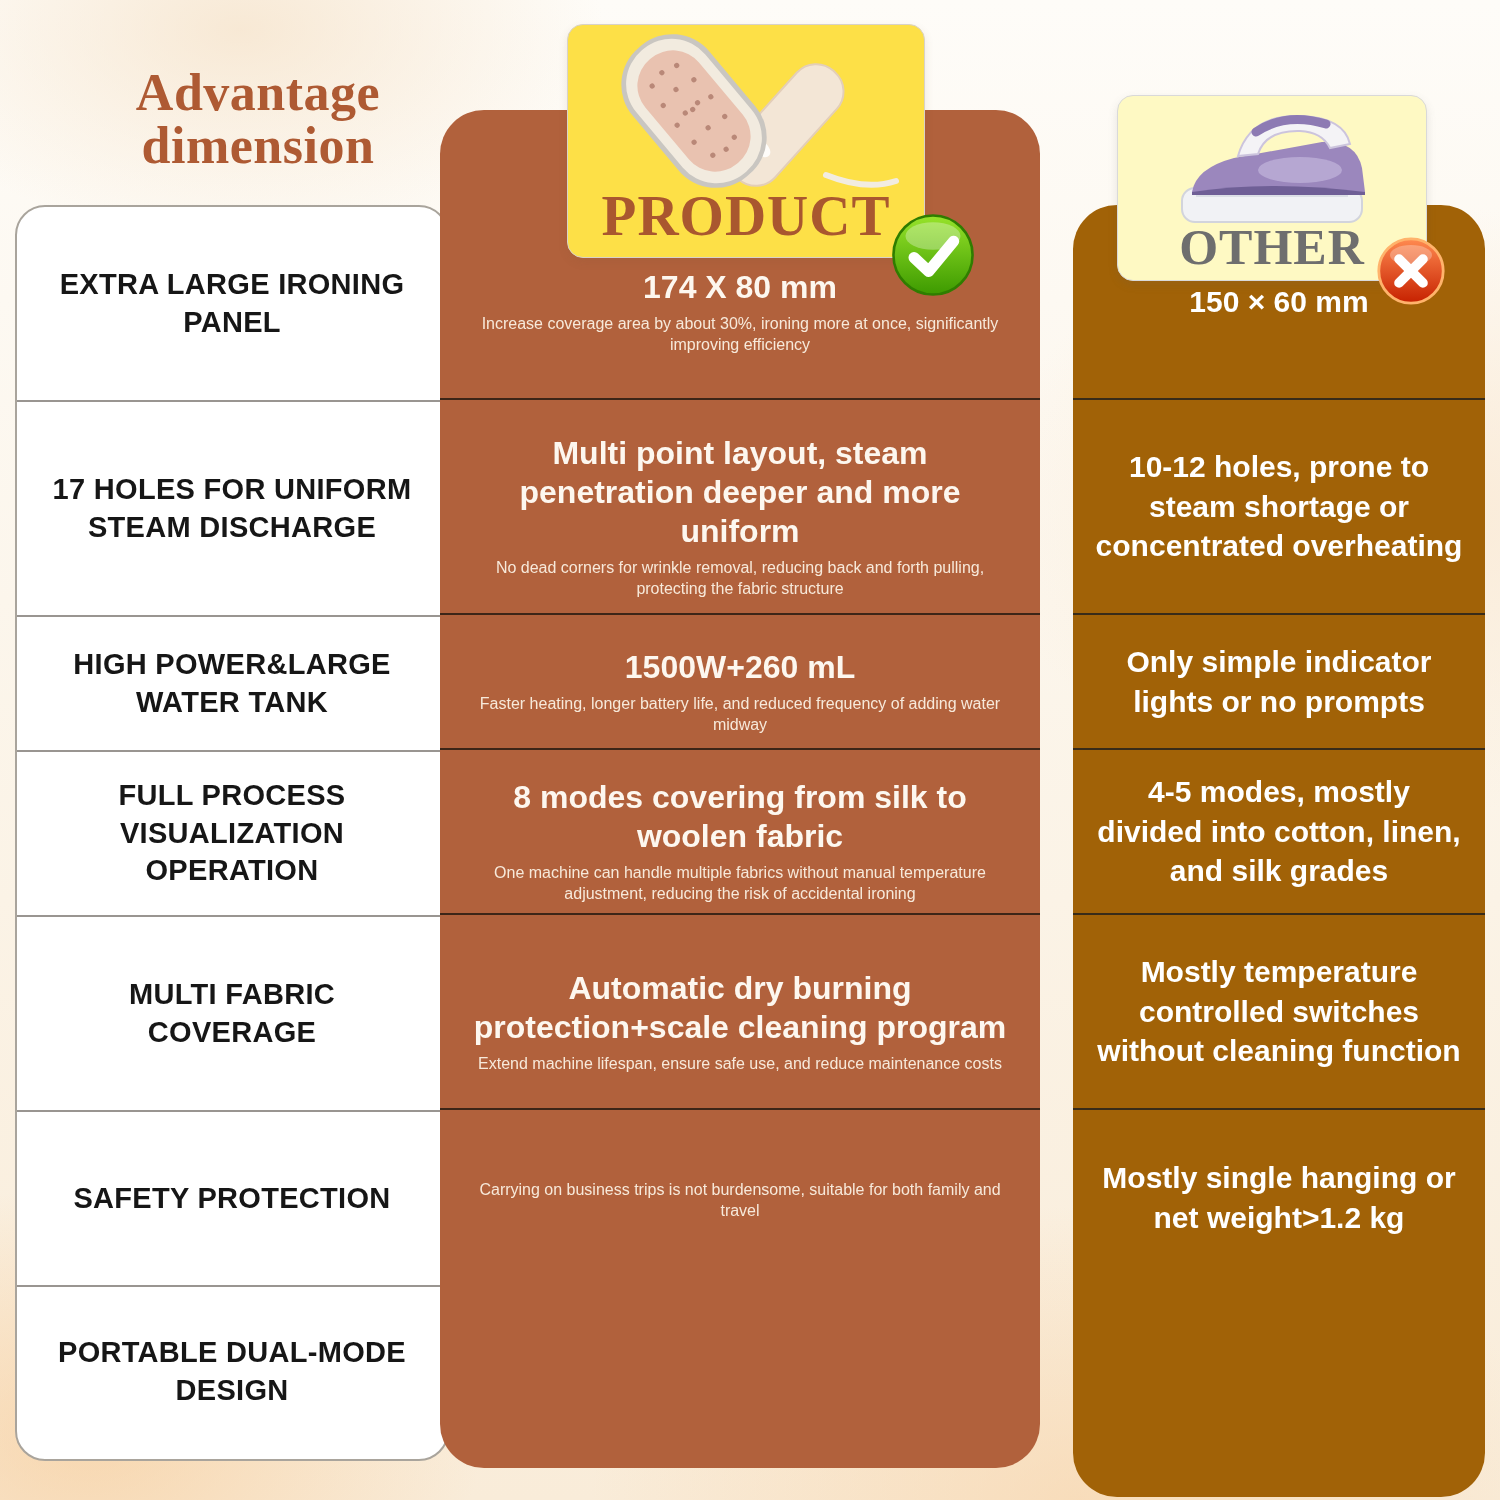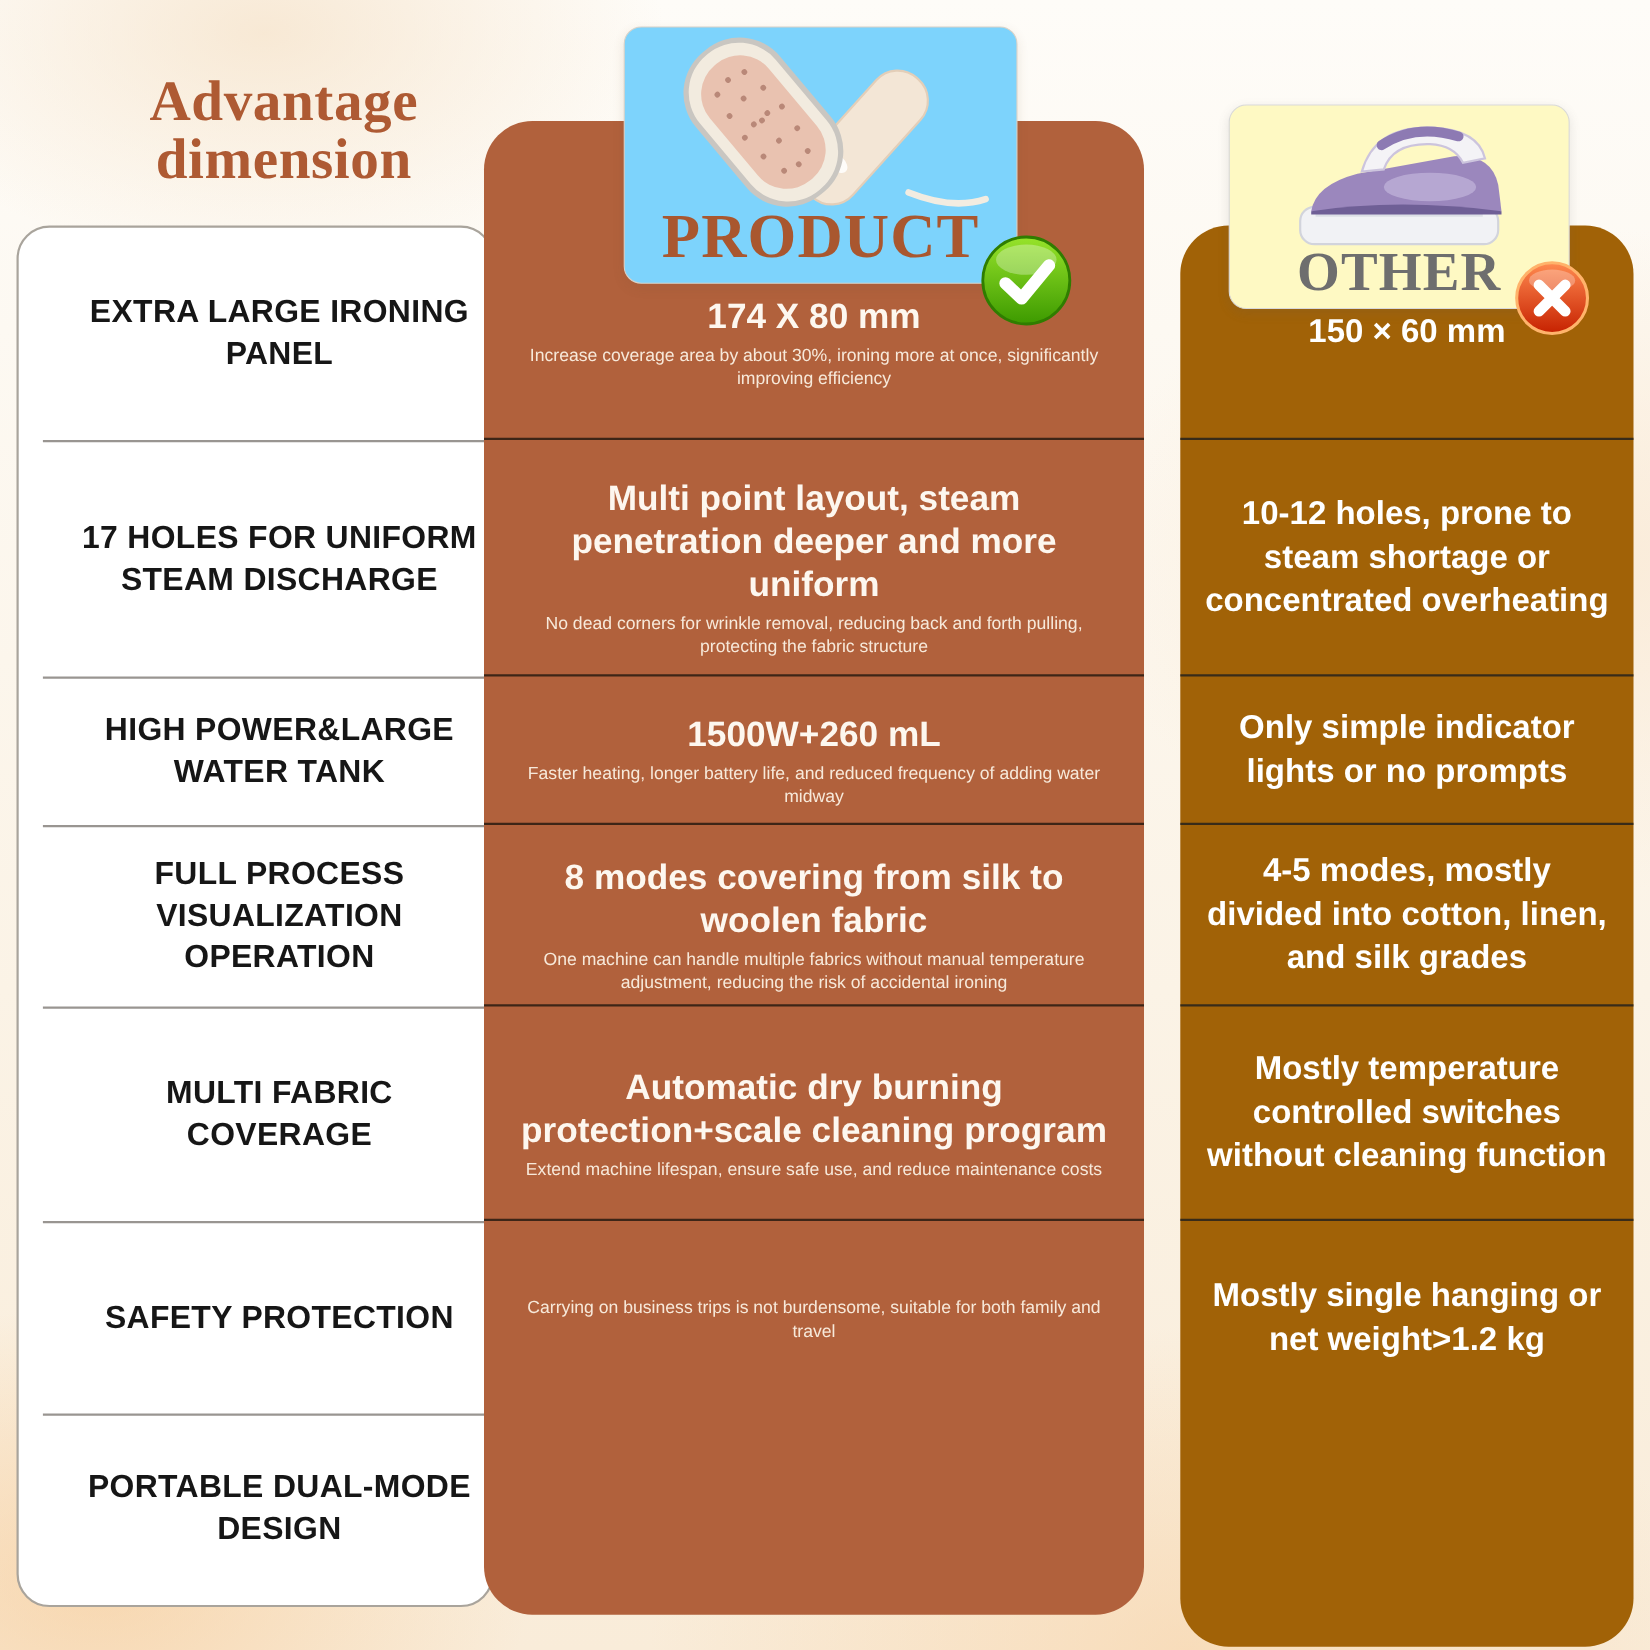--- a/index.html
+++ b/index.html
@@ -25,38 +25,38 @@
   }
   .brown-col{
     position:absolute;left:440px;top:110px;width:600px;height:1358px;
     background:#b1613c;border-radius:44px;z-index:2;
   }
   .gray-col{
     position:absolute;left:1073px;top:205px;width:412px;height:1292px;
     background:#a16207;border-radius:44px;z-index:1;
   }
   .rows{display:grid;grid-template-rows:195px 215px 135px 165px 195px 175px 170px;}
-  .left-card .rows{position:absolute;left:0;top:0;width:100%;padding-left:22px;}
+  .left-card .rows{position:absolute;left:0;top:0;width:100%;}
   .brown-col .rows{position:absolute;left:0;top:95px;width:100%;}
   .gray-col .rows{position:absolute;left:0;top:0;width:100%;}
   .row{display:flex;flex-direction:column;justify-content:center;align-items:center;text-align:center;box-sizing:border-box;}
   .left-card .row{padding:0 26px;}
   .left-card .row:not(:last-child){border-bottom:2px solid rgba(70,62,55,.55);}
   .brown-col .row{padding:0 30px;}
   .brown-col .row:not(:last-child){border-bottom:2px solid rgba(33,22,14,.8);}
   .gray-col .row{padding:0 22px;}
   .gray-col .row:not(:last-child){border-bottom:2px solid rgba(30,30,30,.8);}
   .feature{font-size:29px;font-weight:700;color:#161616;line-height:1.3;letter-spacing:.3px;}
   .p-head{font-size:32px;font-weight:700;color:#fdf7ef;line-height:1.22;margin-top:20px;}
   .p-sub{font-size:16px;font-weight:400;color:#f7e9da;line-height:1.3;margin-top:7px;}
   .o-text{font-size:30px;font-weight:700;color:#ffffff;line-height:1.32;}
   
   .product-card{
     position:absolute;left:567px;top:24px;width:356px;height:232px;z-index:3;
-    background:#7dd3fc;border:1px solid #d8d2c8;border-radius:16px;
+    background:#fde047;border:1px solid #d8d2c8;border-radius:16px;
     box-shadow:0 4px 10px rgba(120,80,50,.12);
     display:flex;flex-direction:column;align-items:center;justify-content:flex-start;
   }
   .product-label{
     font-family:"Liberation Serif",serif;font-weight:700;font-size:57px;color:#a9572f;
     letter-spacing:1px;margin-top:-14px;
   }
   .other-card{
     position:absolute;left:1117px;top:95px;width:308px;height:184px;z-index:3;
     background:#fef9c3;border:1px solid #d9d9d9;border-radius:16px;

